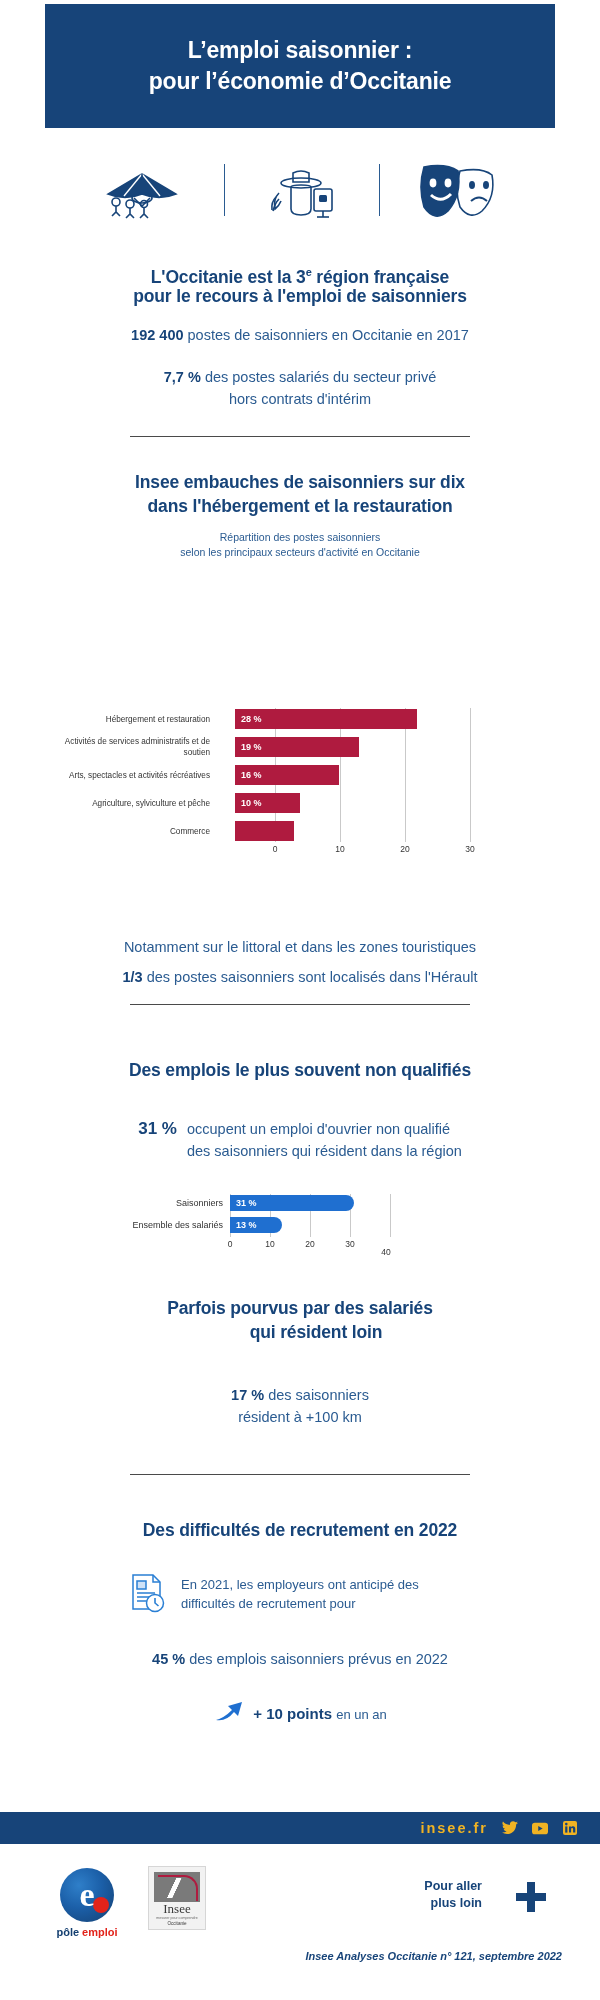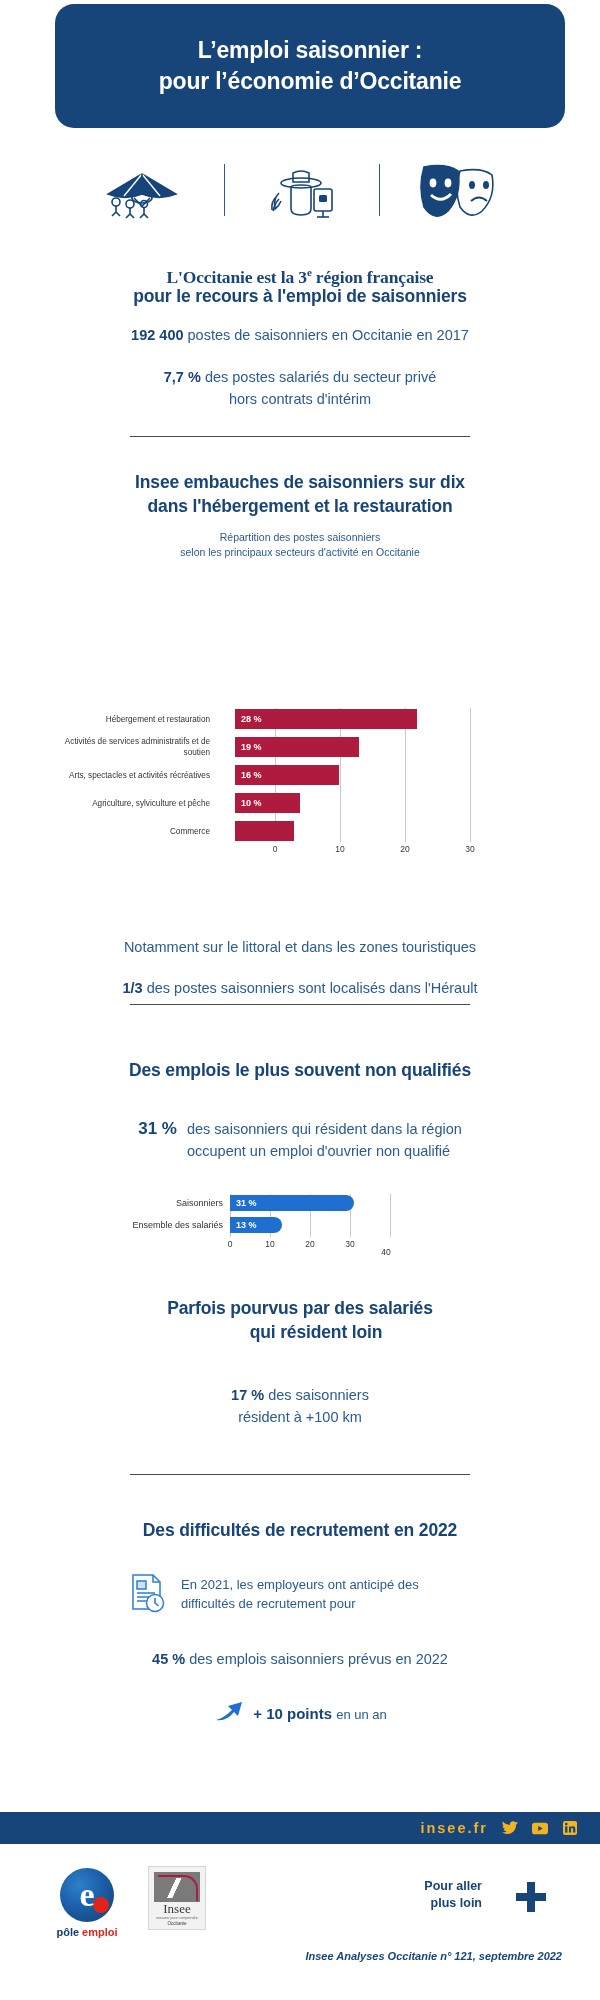--- a/index.html
+++ b/index.html
@@ -7,25 +7,25 @@
     width: 600px;
     height: 2000px;
     background: #ffffff;
     font-family: "Liberation Sans", sans-serif;
   }
   body { position: relative; overflow: hidden; }
 
   
   .header-band {
     position: absolute;
-    left: 55px; top: 4px;
+    left: 45px; top: 4px;
     width: 510px; height: 124px;
     background: #174479;
     display: flex; flex-direction: column;
-    align-items: center; justify-content: center; border-radius: 19px;
+    align-items: center; justify-content: center;
   }
   .header-band .line {
     color: #ffffff;
     font-size: 23px;
     font-weight: bold;
     line-height: 31px;
     letter-spacing: -0.2px;
     text-align: center;
     white-space: nowrap;
   }
@@ -270,21 +270,21 @@
       <ellipse cx="19" cy="24" rx="3.4" ry="4.4" fill="#ffffff" stroke="none"></ellipse>
       <ellipse cx="34" cy="24" rx="3.4" ry="4.4" fill="#ffffff" stroke="none"></ellipse>
       <path d="M17 36 q10 9 20 -1" stroke="#ffffff" stroke-width="3" fill="none"></path>
       <ellipse cx="58" cy="26" rx="3" ry="4" fill="#174479" stroke="none"></ellipse>
       <ellipse cx="72" cy="26" rx="3" ry="4" fill="#174479" stroke="none"></ellipse>
       <path d="M57 42 q8 -7 16 0" stroke="#174479" stroke-width="2" fill="none"></path>
     </svg>
   </div>
 </div>
 
-<div class="abs h2" style="top:260px;font-family:Liberation Serif, serif;">
+<div class="abs h2" style="top:260px;">
   <span>L'Occitanie est la 3</span><sup style="font-size:11px;">e</sup><span> région française</span>
 </div>
 <div class="abs h2" style="top:284px;">pour le recours à l'emploi de saisonniers</div>
 
 <div class="abs body-txt" style="top:324px;">
   <b>192 400</b><span> postes de saisonniers en Occitanie en 2017</span>
 </div>
 
 <div class="abs body-txt" style="top:366px;">
   <b>7,7 %</b><span> des postes salariés du secteur privé</span>
@@ -349,33 +349,33 @@
       <div class="c1-track">
           <div class="c1-bar" style="width:58.5px;">
             <span></span>
           </div>
         </div>
     </div>
   </div>
 </div>
 
 <div class="abs body-txt" style="top:936px;">Notamment sur le littoral et dans les zones touristiques</div>
-<div class="abs body-txt" style="top:966px;margin-top:11px;">
+<div class="abs body-txt" style="top:966px;">
   <b>1/3</b><span> des postes saisonniers sont localisés dans l'Hérault</span>
 </div>
 
 <div class="rule" style="top:1004px;"></div>
 
 <div class="abs h2" style="top:1058px;">Des emplois le plus souvent non qualifiés</div>
 
 <div style="position:absolute;left:0;top:1118px;width:600px;display:flex;justify-content:center;align-items:flex-start;gap:10px;">
   <div style="color:#174479;font-size:17px;font-weight:bold;padding-top:1px;">31 %</div>
   <div style="text-align:left;">
+    <div class="body-txt" style="text-align:left;">occupent un emploi d'ouvrier non qualifié</div>
     <div class="body-txt" style="text-align:left;">des saisonniers qui résident dans la région</div>
-    <div class="body-txt" style="text-align:left;">occupent un emploi d'ouvrier non qualifié</div>
   </div>
 </div>
 
 <div class="chart2">
   <div class="c2-grid">
     <div class="c2-axis">
       <div class="c2-vline" style="left:0px;"></div>
       <div class="c2-vline" style="left:40px;"></div>
       <div class="c2-vline" style="left:80px;"></div>
       <div class="c2-vline" style="left:120px;"></div>

